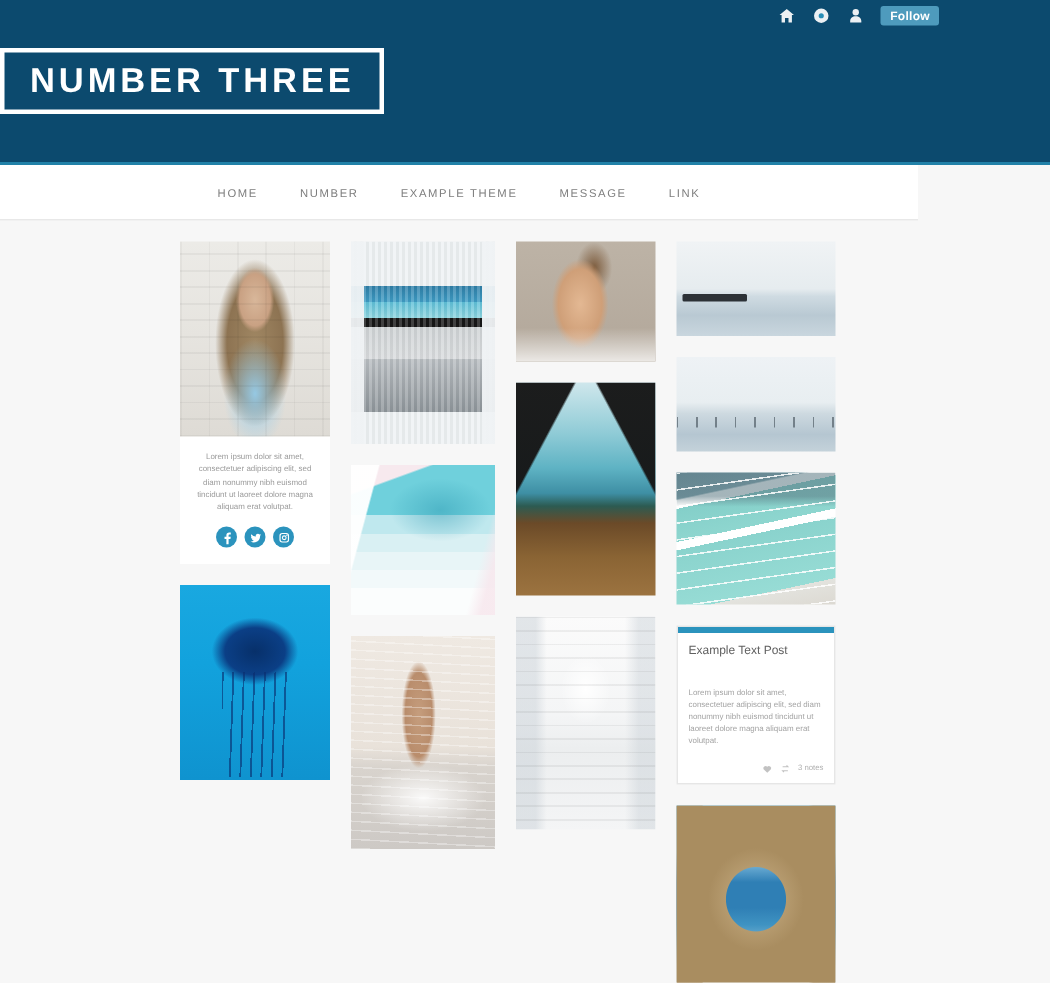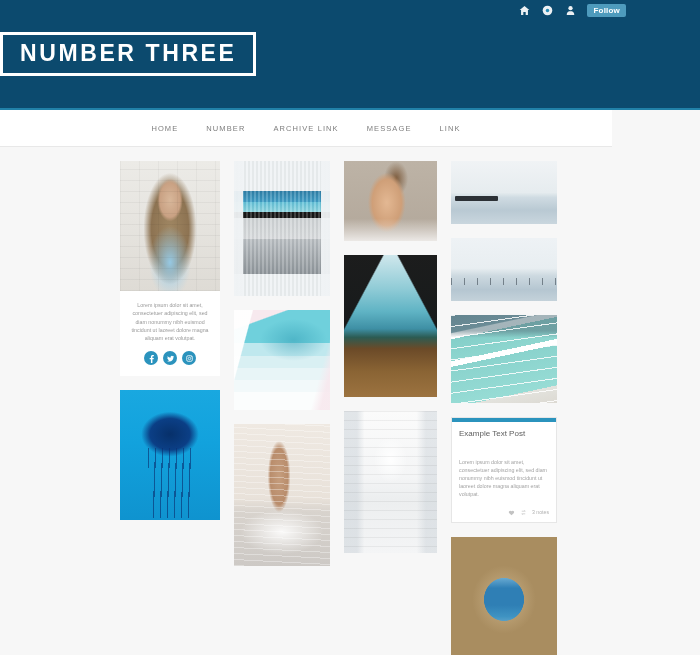--- a/index.html
+++ b/index.html
@@ -408,21 +408,21 @@
 
 <div class="site-header">
   <div class="title-box">
     <div class="title-text">NUMBER THREE</div>
   </div>
 </div>
 
 <div class="nav-bar">
   <a class="nav-item" href="#">HOME</a>
   <a class="nav-item" href="#">NUMBER</a>
-  <a class="nav-item" href="#">ARCHIVE LINK</a>
+  <a class="nav-item" href="#">EXAMPLE THEME</a>
   <a class="nav-item" href="#">MESSAGE</a>
   <a class="nav-item" href="#">LINK</a>
 </div>
 
 <div class="grid">
 
   <div class="col">
 
     <div class="post photo">
       <div class="ph art-portrait" style="height:130px;"></div>

